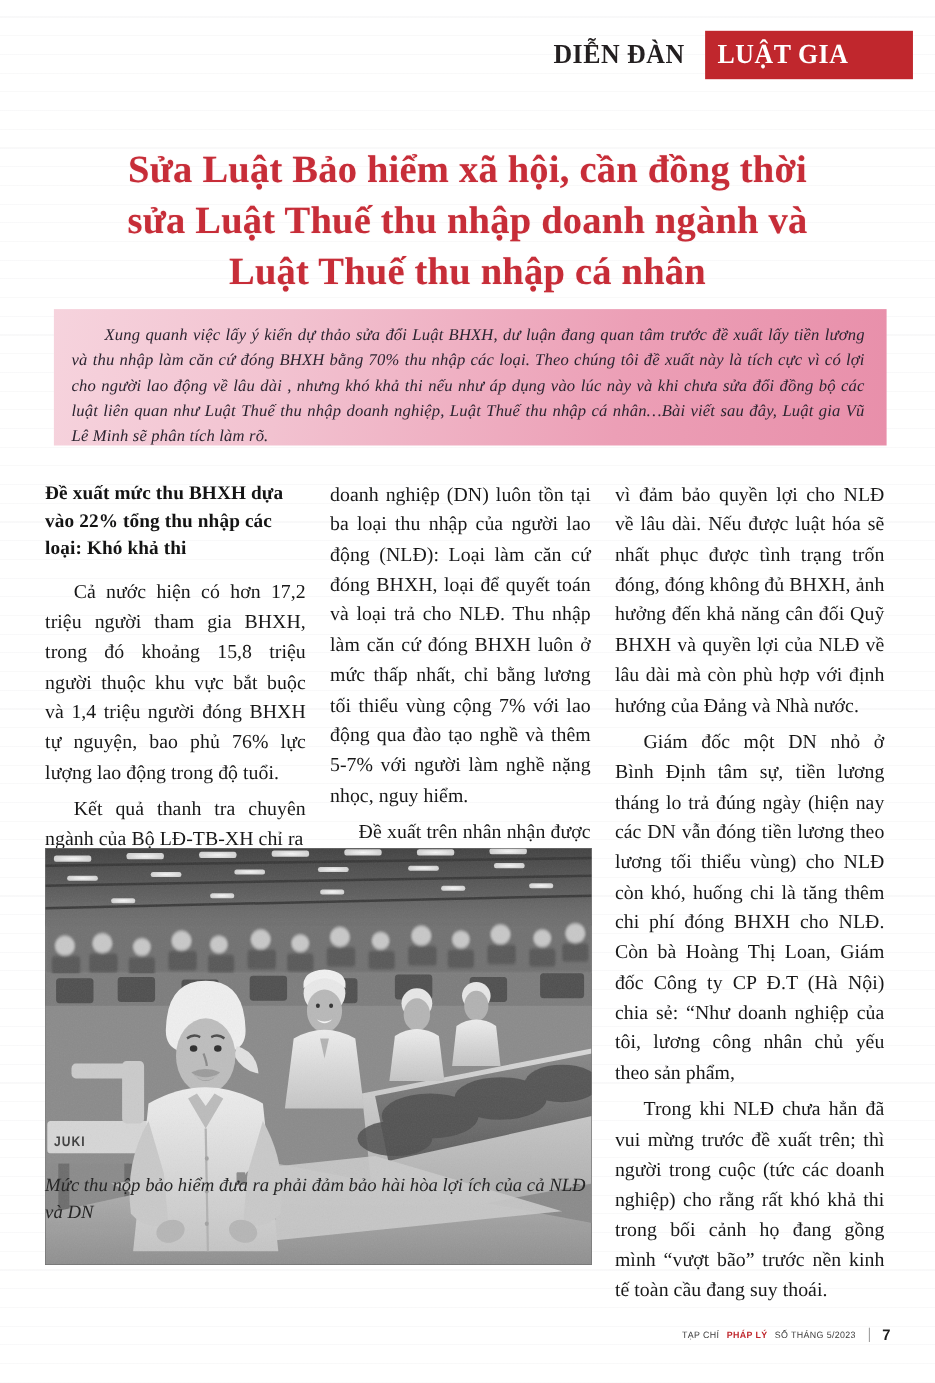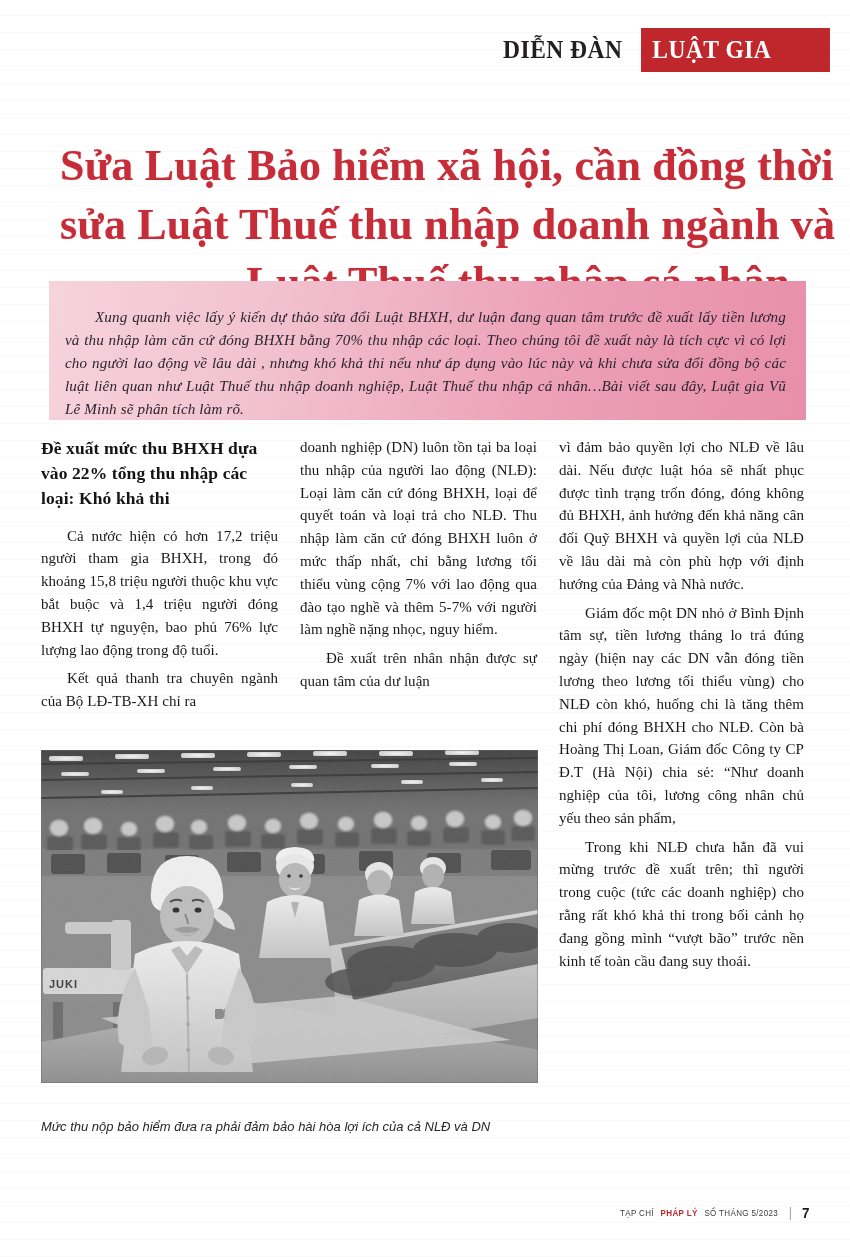--- a/index.html
+++ b/index.html
@@ -44,37 +44,37 @@
     font-weight:bold;
     font-size:25px;letter-spacing:.5px;
     display:flex;align-items:center;
     padding:0 62px 0 12px;
     transform:scaleX(.94);
   }
 
   
   .headline{
     position:absolute;left:60px;top:108px;width:730px;
-    text-align:right;
+    text-align:center;
     color:#c72d38;
     font-family:"Liberation Serif", serif;
     font-weight:bold;
-    font-size:44px;
+    font-size:35px;
     line-height:1.32;
     letter-spacing:.2px;
     text-shadow:0 0 1px rgba(199,45,56,.35);
   }
   .headline .hl-line{display:block;white-space:nowrap;}
 
   
   .lead{
-    position:absolute;left:49px;top:281px;width:757px;height:139px;
+    position:absolute;left:49px;top:281px;width:757px;height:124px;
     background:linear-gradient(100deg,#f6d3dd 0%,#f2c2d0 28%,#ec9fb6 68%,#e88faa 100%);
     box-sizing:border-box;
-    padding:25px 20px 8px 16px;
+    padding:13px 20px 8px 16px;
   }
   .lead p{
     margin:0;
     font-family:"Liberation Serif", serif;
     font-style:italic;
     font-size:15.1px;
     line-height:1.52;
     color:#2b2430;
     text-align:justify;
     text-indent:30px;
@@ -97,42 +97,42 @@
     font-family:"Liberation Serif", serif;
     font-weight:bold;
     font-size:17.5px;
     line-height:1.42;
     color:#141414;
     letter-spacing:.1px;
   }
   .col p.body{
     margin:0 0 6px 0;
     font-family:"Liberation Serif", serif;
-    font-size:15px;
+    font-size:18px;
     line-height:1.52;
     text-align:justify;
     text-indent:26px;
     color:#181818;
     letter-spacing:.05px;
     -webkit-hyphens:none;hyphens:none;
   }
 
   
   .photo-wrap{
-    position:absolute;left:41px;top:750px;width:497px;height:333px;
+    position:absolute;left:41px;top:771px;width:497px;height:379px;
   }
   .photo{
     width:100%;height:100%;display:block;
     filter:grayscale(100%) contrast(1.02);
   }
   .caption{
-    position:absolute;left:41px;top:1118px;width:500px;
-    font-family:Liberation Sans, sans-serif;
+    position:absolute;left:41px;top:1066px;width:500px;
+    font-family:Liberation Serif, serif;
     font-style:italic;
-    font-size:13px;
+    font-size:17px;
     line-height:1.42;
     color:#262626;
   }
 
   
   .footer{
     position:absolute;right:36px;bottom:36px;
     display:flex;align-items:center;gap:7px;
     font-family:"Liberation Sans", sans-serif;
     font-size:8.4px;letter-spacing:.35px;

